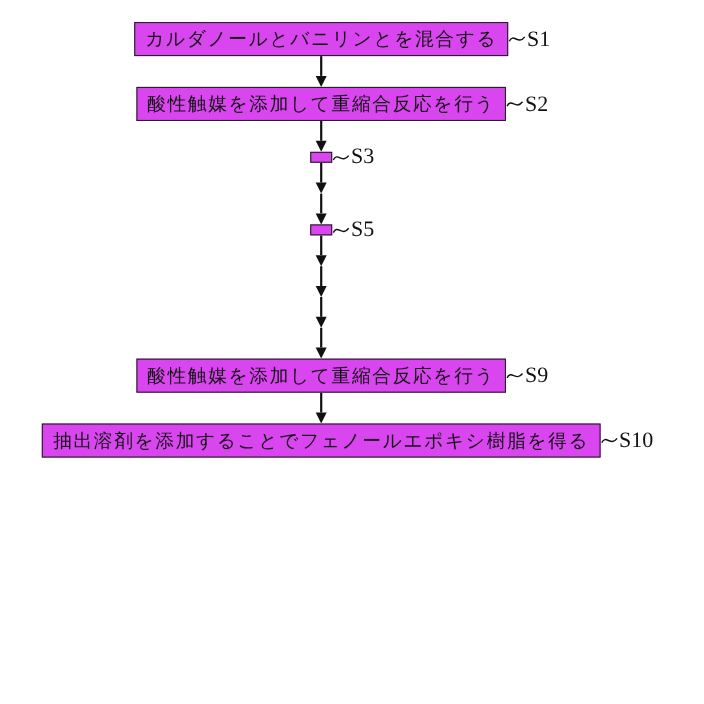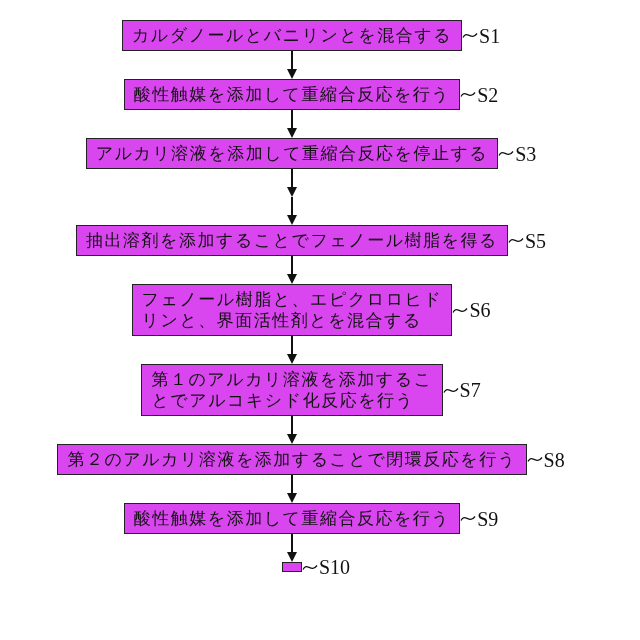--- a/index.html
+++ b/index.html
@@ -67,100 +67,63 @@
       </span>
     </div>
   </div>
   <div class="arrow">
       <span class="stem"></span>
       <span class="head"></span>
     </div>
 
   <div class="row">
     <div class="box">
-      <div class="line">アルカリ溶液を添加して重縮合反応を停止する</div>
       <span class="tag">
         <svg width="16" height="14" viewBox="0 0 16 14">
             <path d="M1,9 C5,1 9,13 15,5" stroke="#111" stroke-width="1.3" fill="none"></path>
           </svg>
         <span>S3</span>
       </span>
     </div>
   </div>
   <div class="arrow">
       <span class="stem"></span>
       <span class="head"></span>
     </div>
 
   <div class="arrow">
       <span class="stem"></span>
       <span class="head"></span>
     </div>
 
   <div class="row">
     <div class="box">
-      <div class="line">抽出溶剤を添加することでフェノール樹脂を得る</div>
       <span class="tag">
         <svg width="16" height="14" viewBox="0 0 16 14">
             <path d="M1,9 C5,1 9,13 15,5" stroke="#111" stroke-width="1.3" fill="none"></path>
           </svg>
         <span>S5</span>
       </span>
     </div>
   </div>
   <div class="arrow">
       <span class="stem"></span>
       <span class="head"></span>
     </div>
 
-  <div class="row">
-    <div class="box">
-      <div class="line">フェノール樹脂と、エピクロロヒド</div>
-      <div class="line">リンと、界面活性剤とを混合する</div>
-      <span class="tag">
-        <svg width="16" height="14" viewBox="0 0 16 14">
-            <path d="M1,9 C5,1 9,13 15,5" stroke="#111" stroke-width="1.3" fill="none"></path>
-          </svg>
-        <span>S6</span>
-      </span>
-    </div>
-  </div>
   <div class="arrow">
       <span class="stem"></span>
       <span class="head"></span>
     </div>
 
-  <div class="row">
-    <div class="box">
-      <div class="line">第１のアルカリ溶液を添加するこ</div>
-      <div class="line">とでアルコキシド化反応を行う</div>
-      <span class="tag">
-        <svg width="16" height="14" viewBox="0 0 16 14">
-            <path d="M1,9 C5,1 9,13 15,5" stroke="#111" stroke-width="1.3" fill="none"></path>
-          </svg>
-        <span>S7</span>
-      </span>
-    </div>
-  </div>
   <div class="arrow">
       <span class="stem"></span>
       <span class="head"></span>
     </div>
 
-  <div class="row">
-    <div class="box">
-      <div class="line">第２のアルカリ溶液を添加することで閉環反応を行う</div>
-      <span class="tag">
-        <svg width="16" height="14" viewBox="0 0 16 14">
-            <path d="M1,9 C5,1 9,13 15,5" stroke="#111" stroke-width="1.3" fill="none"></path>
-          </svg>
-        <span>S8</span>
-      </span>
-    </div>
-  </div>
   <div class="arrow">
       <span class="stem"></span>
       <span class="head"></span>
     </div>
 
   <div class="row">
     <div class="box">
       <div class="line">酸性触媒を添加して重縮合反応を行う</div>
       <span class="tag">
         <svg width="16" height="14" viewBox="0 0 16 14">
@@ -170,20 +133,21 @@
       </span>
     </div>
   </div>
   <div class="arrow">
       <span class="stem"></span>
       <span class="head"></span>
     </div>
 
   <div class="row">
     <div class="box">
+      <div class="line">抽出溶剤を添加することでフェノールエポキシ樹脂を得る</div>
       <span class="tag">
         <svg width="16" height="14" viewBox="0 0 16 14">
             <path d="M1,9 C5,1 9,13 15,5" stroke="#111" stroke-width="1.3" fill="none"></path>
           </svg>
         <span>S10</span>
       </span>
     </div>
   </div>
 
 </div>

